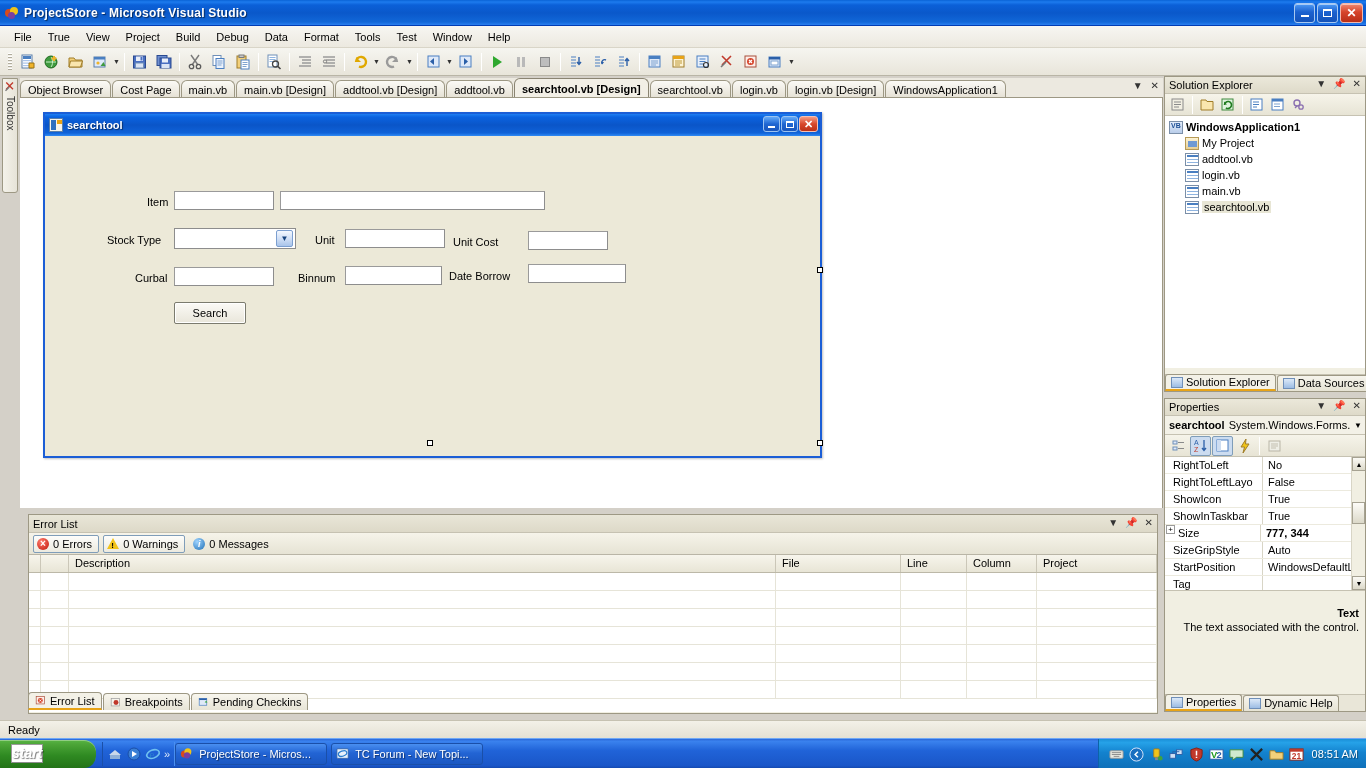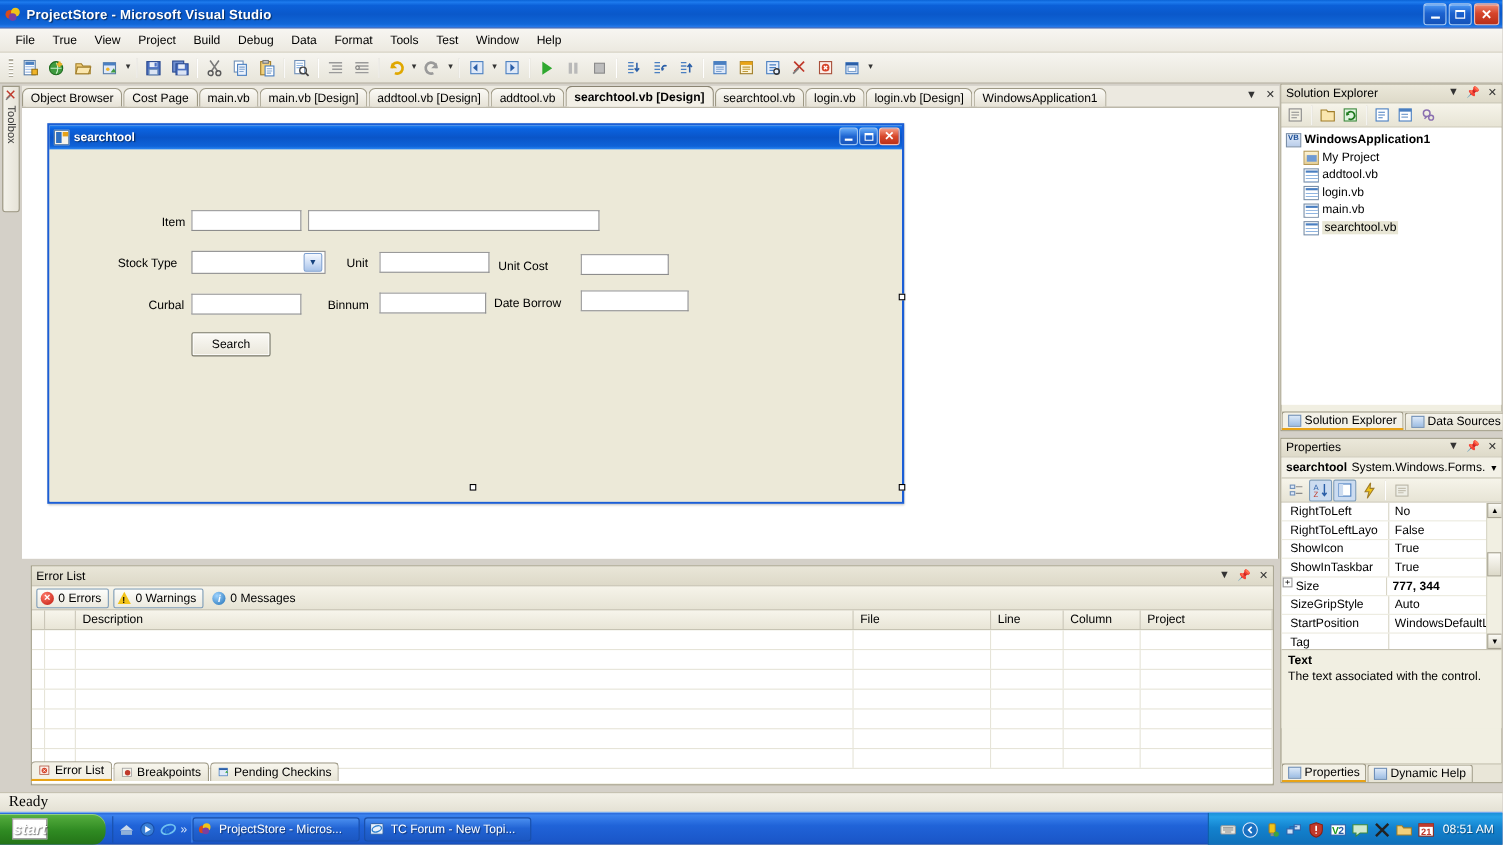--- a/index.html
+++ b/index.html
@@ -286,31 +286,30 @@
   .prow .pv { padding-left:5px; overflow:hidden; white-space:nowrap; line-height:16px; }
   .prow.bold .pv { font-weight:bold; }
   .prow .exp { width:9px;height:9px;border:1px solid #9a9a9a;background:#fff; font-size:8px;
      line-height:7px; text-align:center; margin-left:1px; margin-right:-2px; flex:none; }
   .prop-scroll { position:absolute; right:0; top:0; width:14px; height:100%; background:#f1efe2;
      border-left:1px solid #d8d5c6; }
   .ps-btn { width:14px;height:14px; background:linear-gradient(to bottom,#fbfaf5,#dcd9c9);
      border:1px solid #a6a292; display:flex;align-items:center;justify-content:center;font-size:7px; }
   .ps-thumb { position:absolute; top:45px; width:13px; height:22px;
      background:linear-gradient(to bottom,#fdfcf8,#dcd9c9); border:1px solid #a6a292; }
-  .prop-desc { background:#f1efe2; padding:4px 6px; border-top:1px solid #c6c2b2; height:72px; }
+  .prop-desc { background:#f1efe2; padding:16px 6px; border-top:1px solid #c6c2b2; height:72px;text-align:right; }
   .prop-desc .h { font-weight:bold; font-size:11px; margin-bottom:2px; }
   .prop-desc .d { font-size:11px; color:#000; }
 
   
   .statusbar {
     position:absolute; left:0; top:720px; width:1366px; height:18px;
     background:linear-gradient(to bottom,#f3f1e8,#e4e1d4);
     border-top:1px solid #c6c2b2; display:flex; align-items:center; padding-left:8px;
-    font-size:14px;
-    font-family:Liberation Serif, serif;
+    font-size:11px;
   }
 
   
   .taskbar {
     position:absolute; left:0; top:738px; width:1366px; height:30px;
     background: linear-gradient(to bottom,#2b68d9 0%,#3a82ee 8%,#2063d8 40%,#1a56c8 92%,#1549b0 100%);
     border-top:1px solid #6fa8f5; display:flex; align-items:center;
   }
   .startbtn {
     width:96px; height:28px; margin-right:6px; position:relative;

